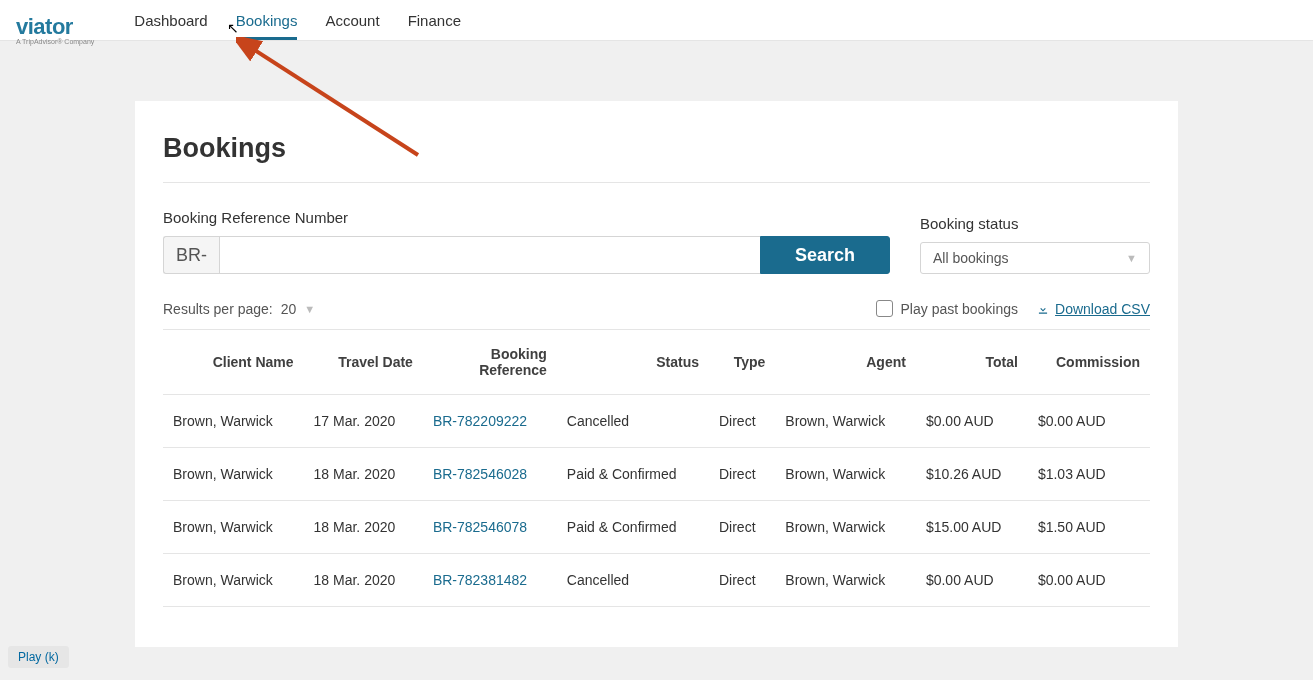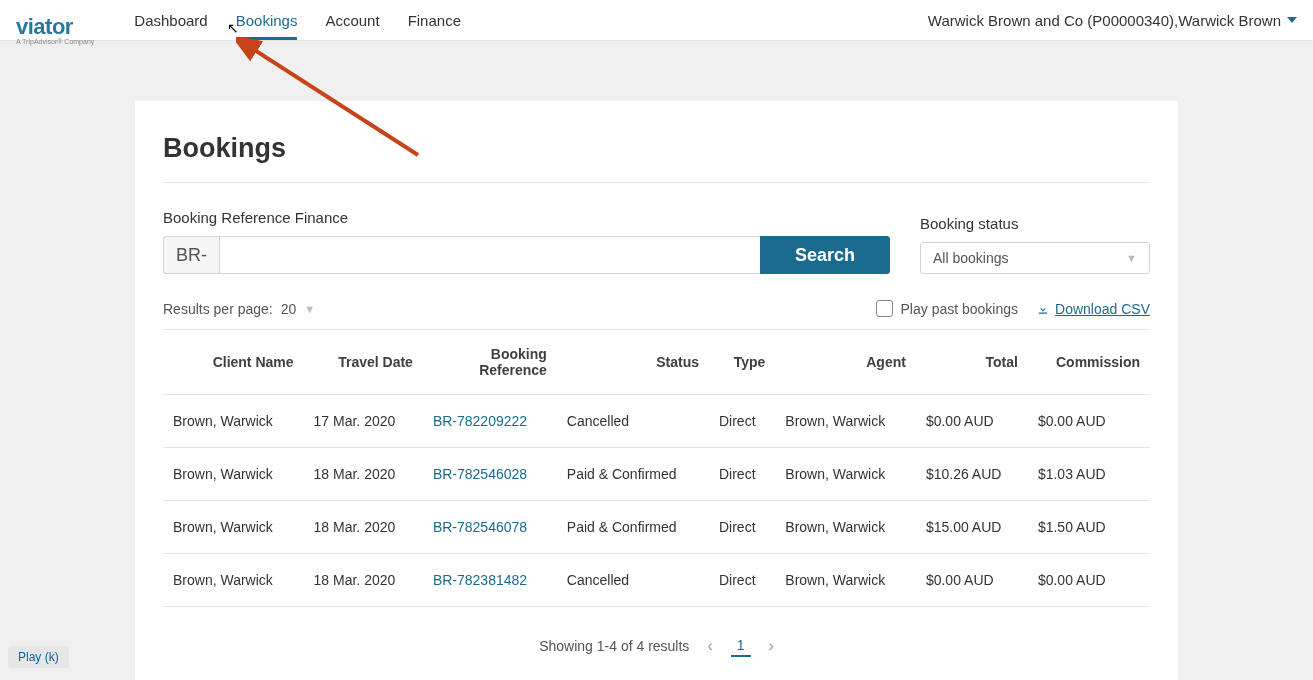--- a/index.html
+++ b/index.html
@@ -278,44 +278,40 @@
   <div class="logo">
     <span class="logo-main">viator</span>
     <span class="logo-sub">A TripAdvisor® Company</span>
   </div>
   <div class="nav-items" id="nav-items">
       <div class="nav-item">Dashboard</div>
       <div class="nav-item active">Bookings</div>
       <div class="nav-item">Account</div>
       <div class="nav-item">Finance</div>
     </div>
-  <div class="account-area">
-    <span>Warwick Brown and Co (P00000340),Warwick Brown</span>
-    <span class="caret-down"></span>
-  </div>
 </div>
 
 <span class="cursor-ptr">↖</span>
 <svg class="annotation-arrow" width="190" height="125">
   <defs>
     <marker id="ah" markerWidth="10" markerHeight="10" refX="2" refY="3" orient="auto">
       <path d="M0,0 L0,6 L8,3 z" fill="#c7441b"></path>
     </marker>
   </defs>
   <line x1="182" y1="118" x2="14" y2="10" stroke="#c7441b" stroke-width="4" marker-end="url(#ah)"></line>
 </svg>
 
 <div class="content-wrap">
   <div class="panel">
     <h1 class="page-title">Bookings</h1>
     <hr class="title-divider">
 
     <div class="search-row">
       <div class="search-group">
-        <label class="field-label">Booking Reference Finance</label>
+        <label class="field-label">Booking Reference Number</label>
         <div class="search-input-wrap">
           <span class="input-prefix">BR-</span>
           <input class="search-input" type="text" value="" style="">
           <button class="search-btn">Search</button>
         </div>
       </div>
       <div class="status-group">
         <label class="field-label">Booking status</label>
         <div class="status-select">
           <span>All bookings</span>
@@ -393,22 +389,16 @@
             <td class="ref-link">BR-782381482</td>
             <td>Cancelled</td>
             <td>Direct</td>
             <td>Brown, Warwick</td>
             <td>$0.00 AUD</td>
             <td>$0.00 AUD</td>
           </tr>
         </tbody>
     </table>
 
-    <div class="pagination">
-      <span>Showing 1-4 of 4 results</span>
-      <span class="page-arrow">‹</span>
-      <span class="page-num">1</span>
-      <span class="page-arrow">›</span>
-    </div>
   </div>
 </div>
 
 <div class="play-overlay">Play (k)</div>
 
 </body></html>

